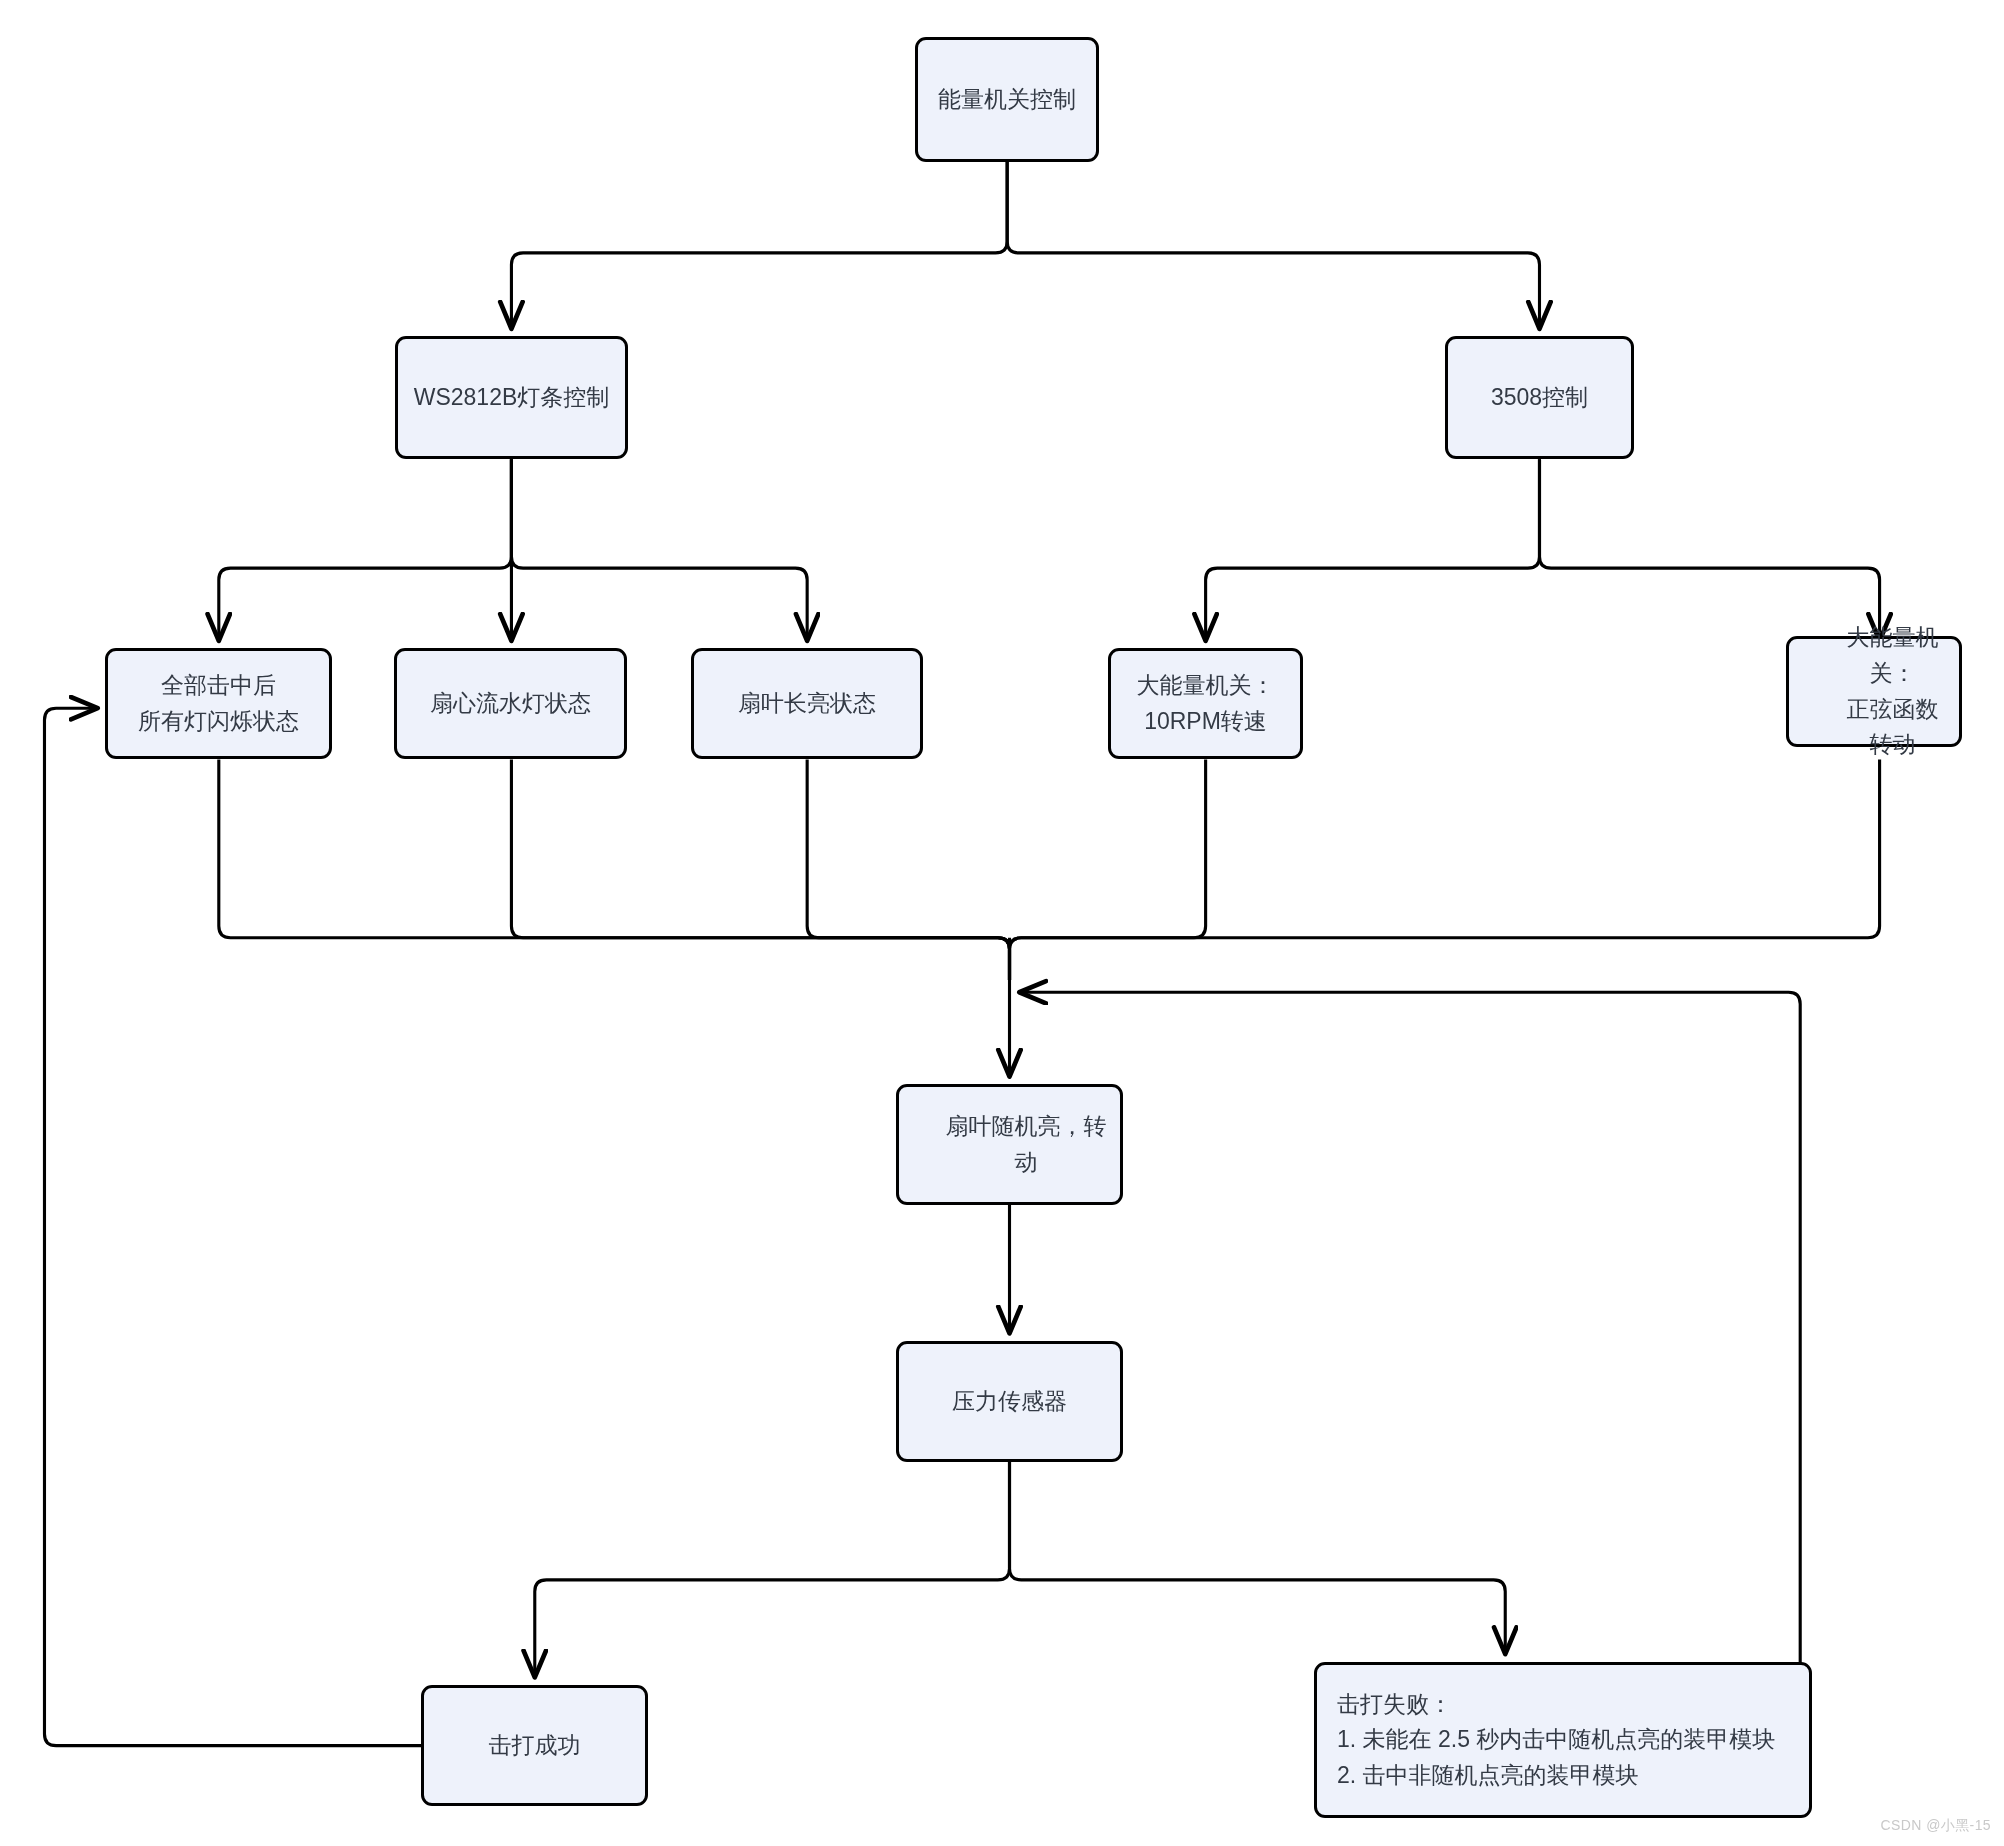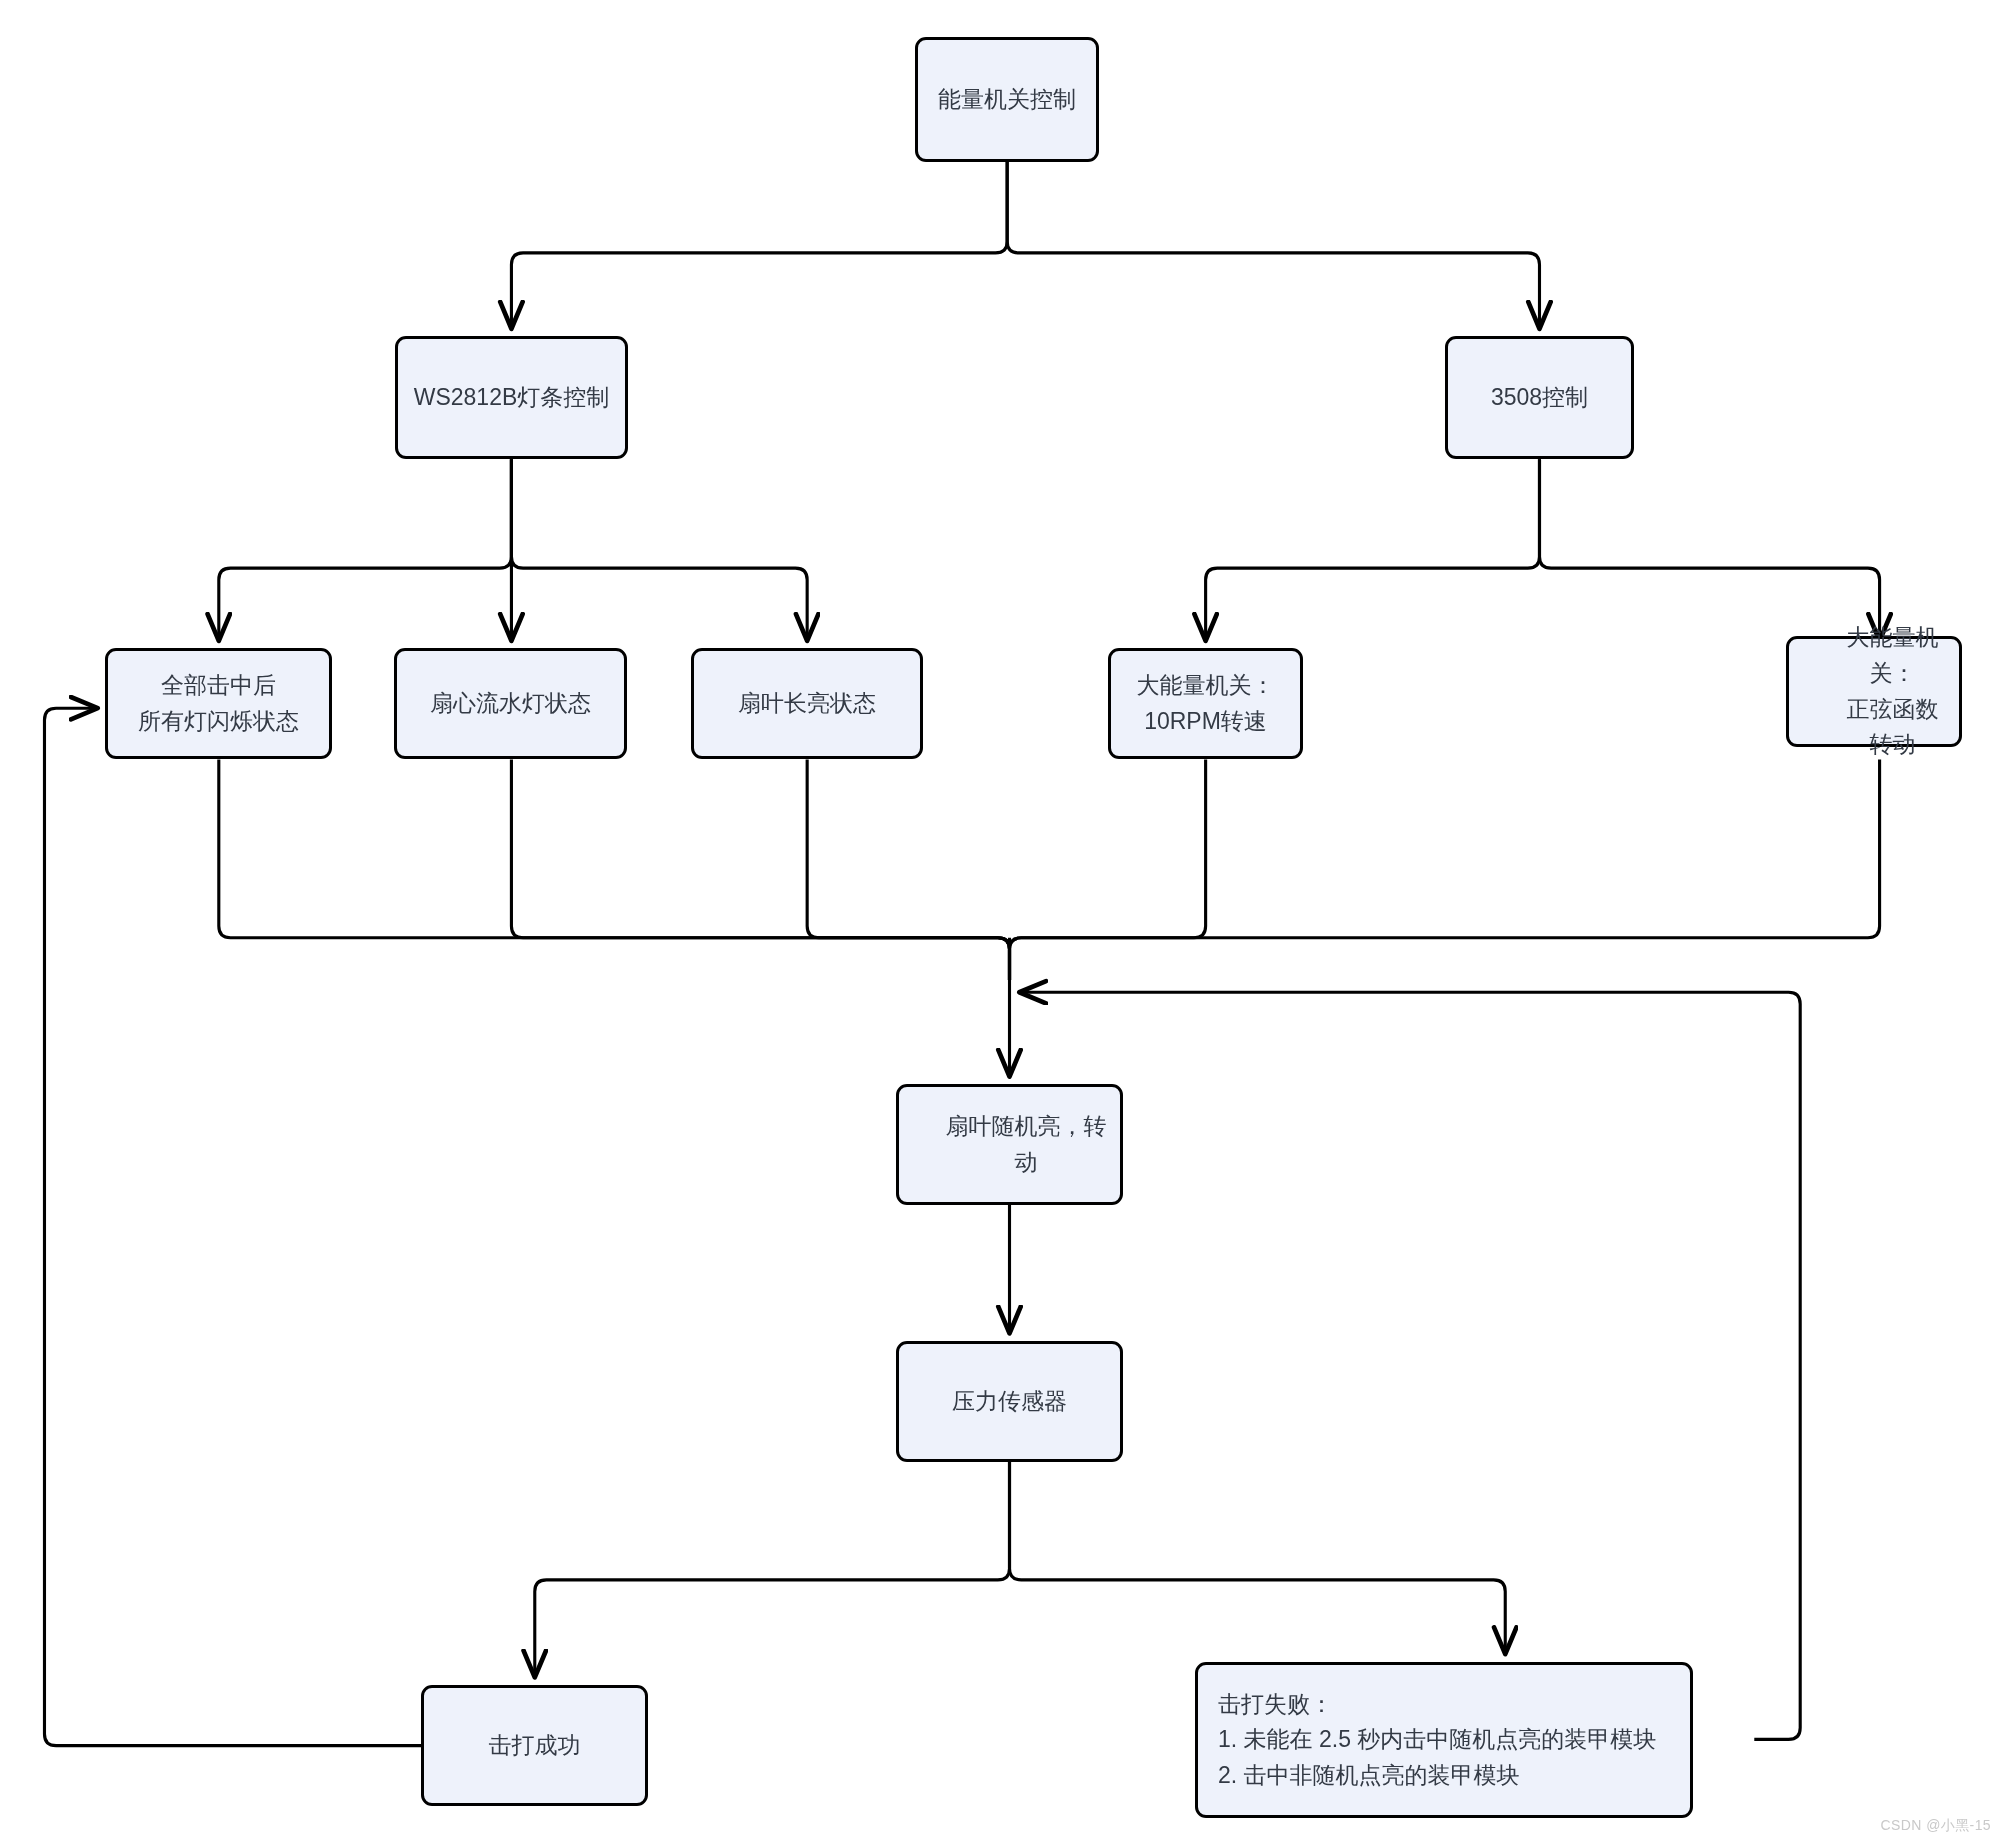--- a/index.html
+++ b/index.html
@@ -160,21 +160,21 @@
   </div>
 
   <div class="node" style="left:896px; top:1341px; width:227px; height:121px;">
     <span class="node-label">压力传感器</span>
   </div>
 
   <div class="node" style="left:421px; top:1685px; width:227px; height:121px;">
     <span class="node-label">击打成功</span>
   </div>
 
-  <div class="node align-left" style="left:1195px; top:1662px; width:498px; height:156px;">
+  <div class="node align-left" style="left:1314px; top:1662px; width:498px; height:156px;">
     <span class="node-label">击打失败：
   1. 未能在 2.5 秒内击中随机点亮的装甲模块
   2. 击中非随机点亮的装甲模块</span>
   </div>
 
   <div id="watermark">CSDN @小黑-15</div>
 
 </div>
 
 

